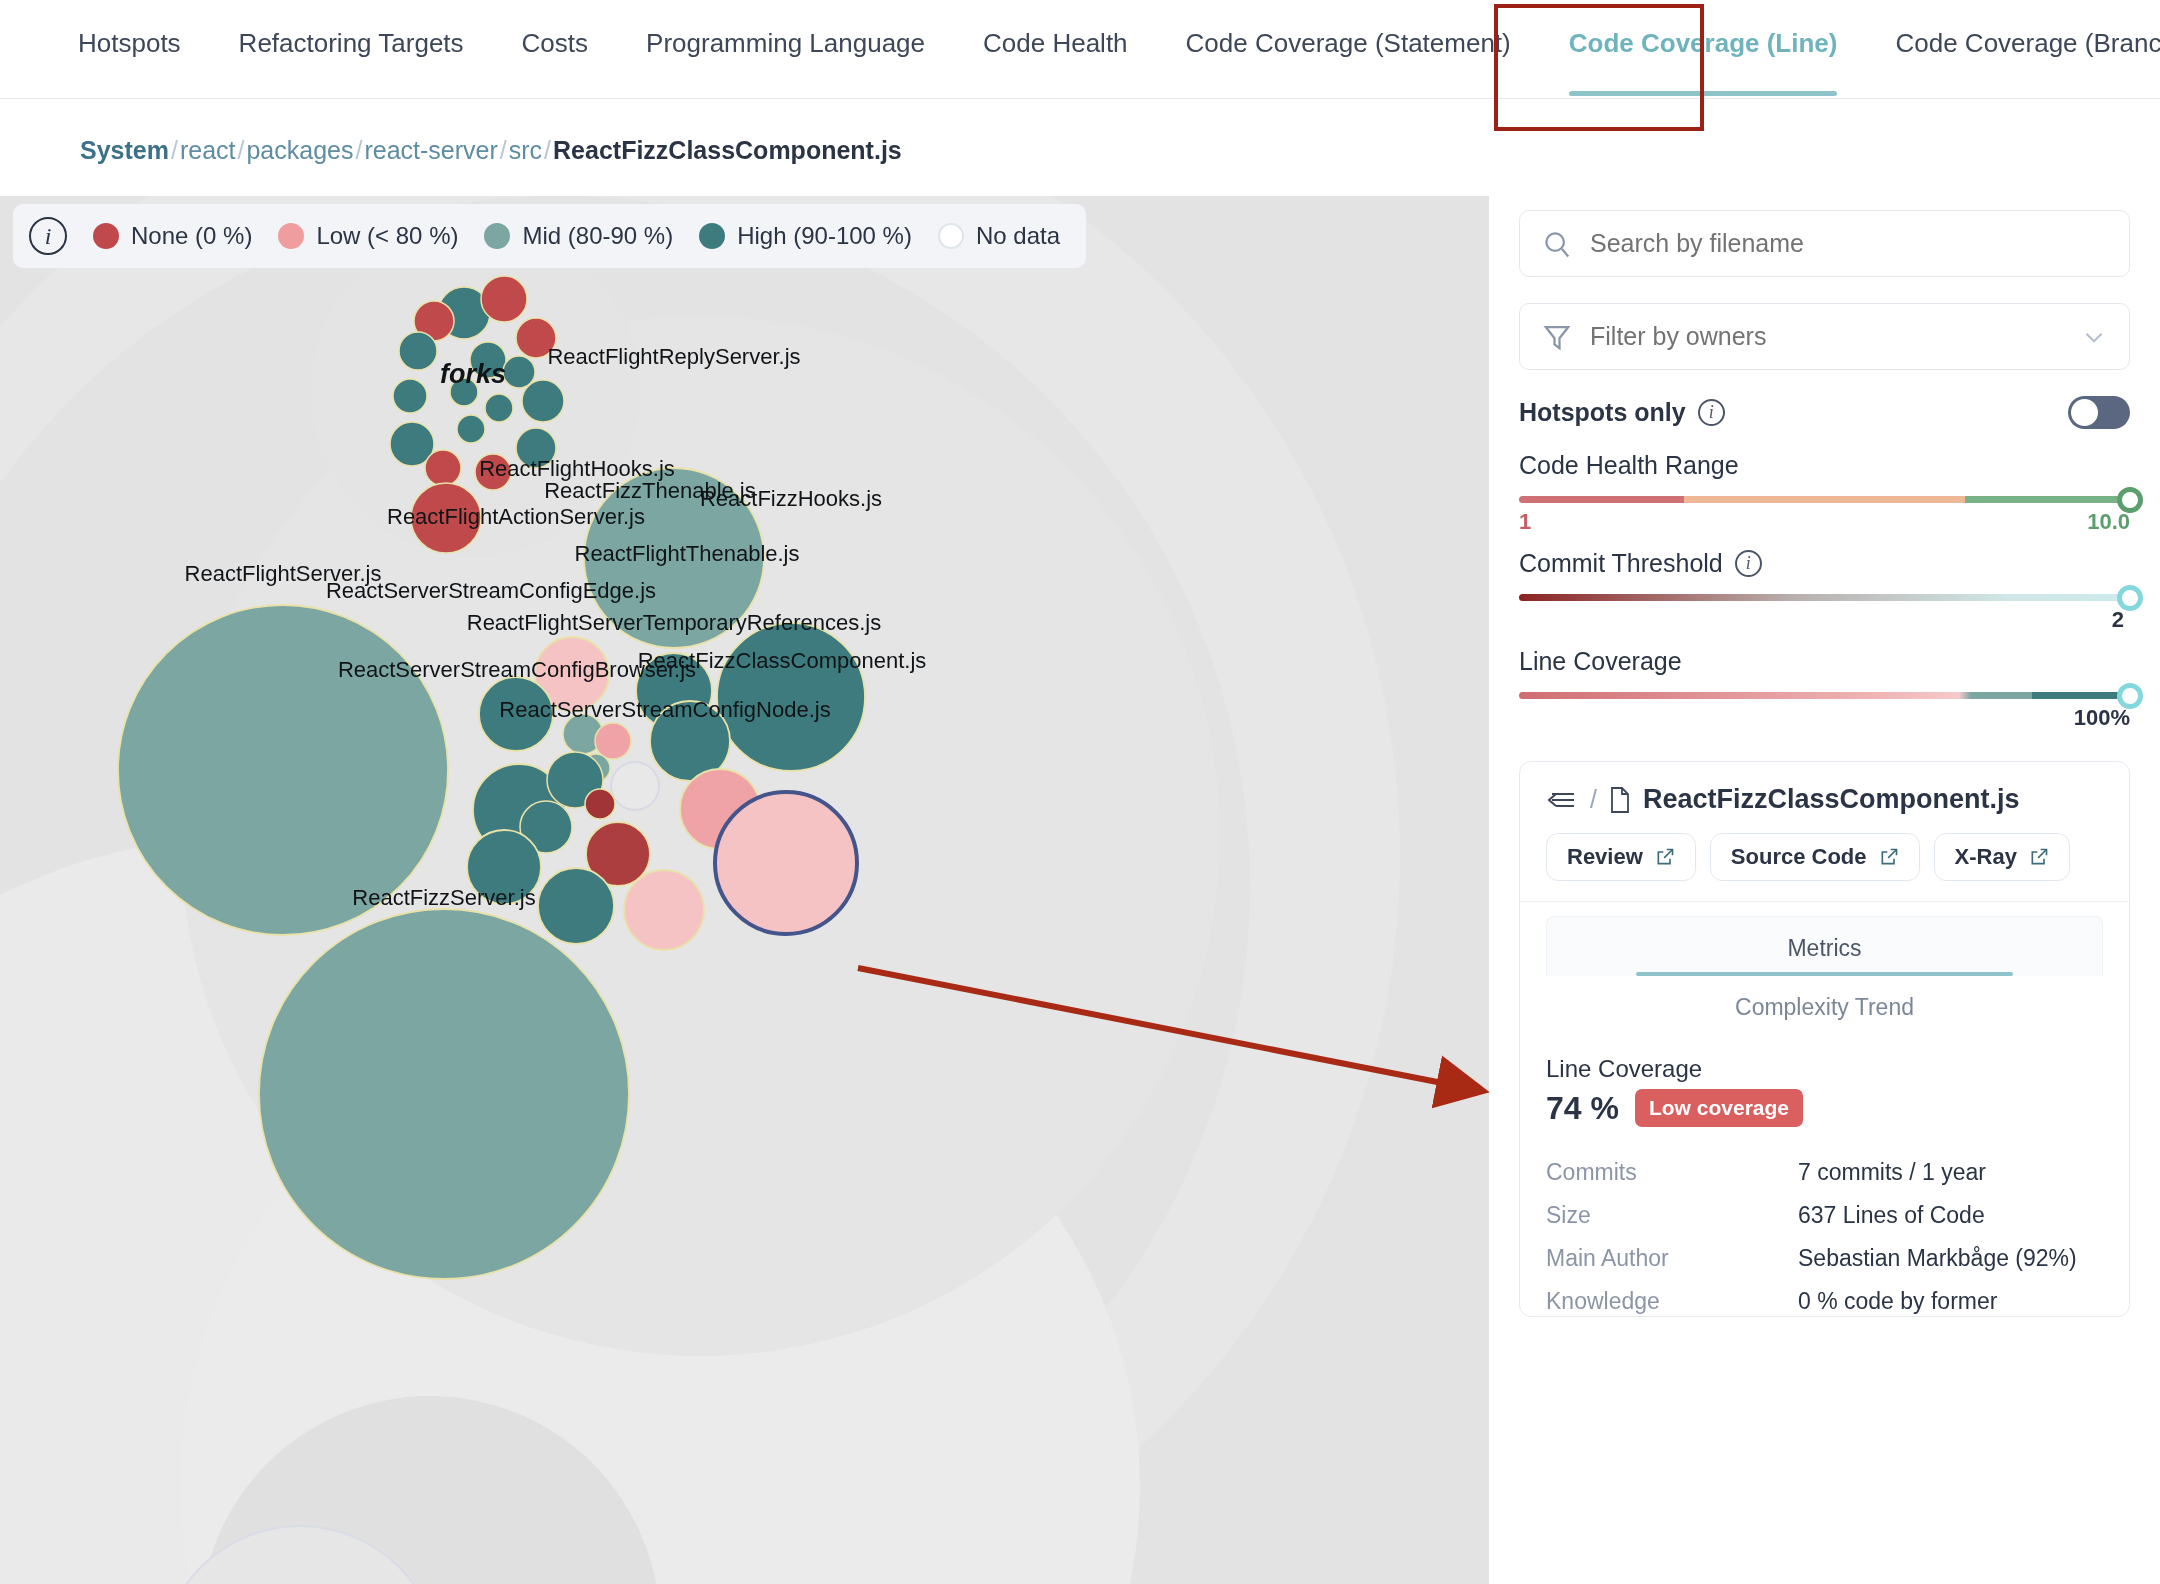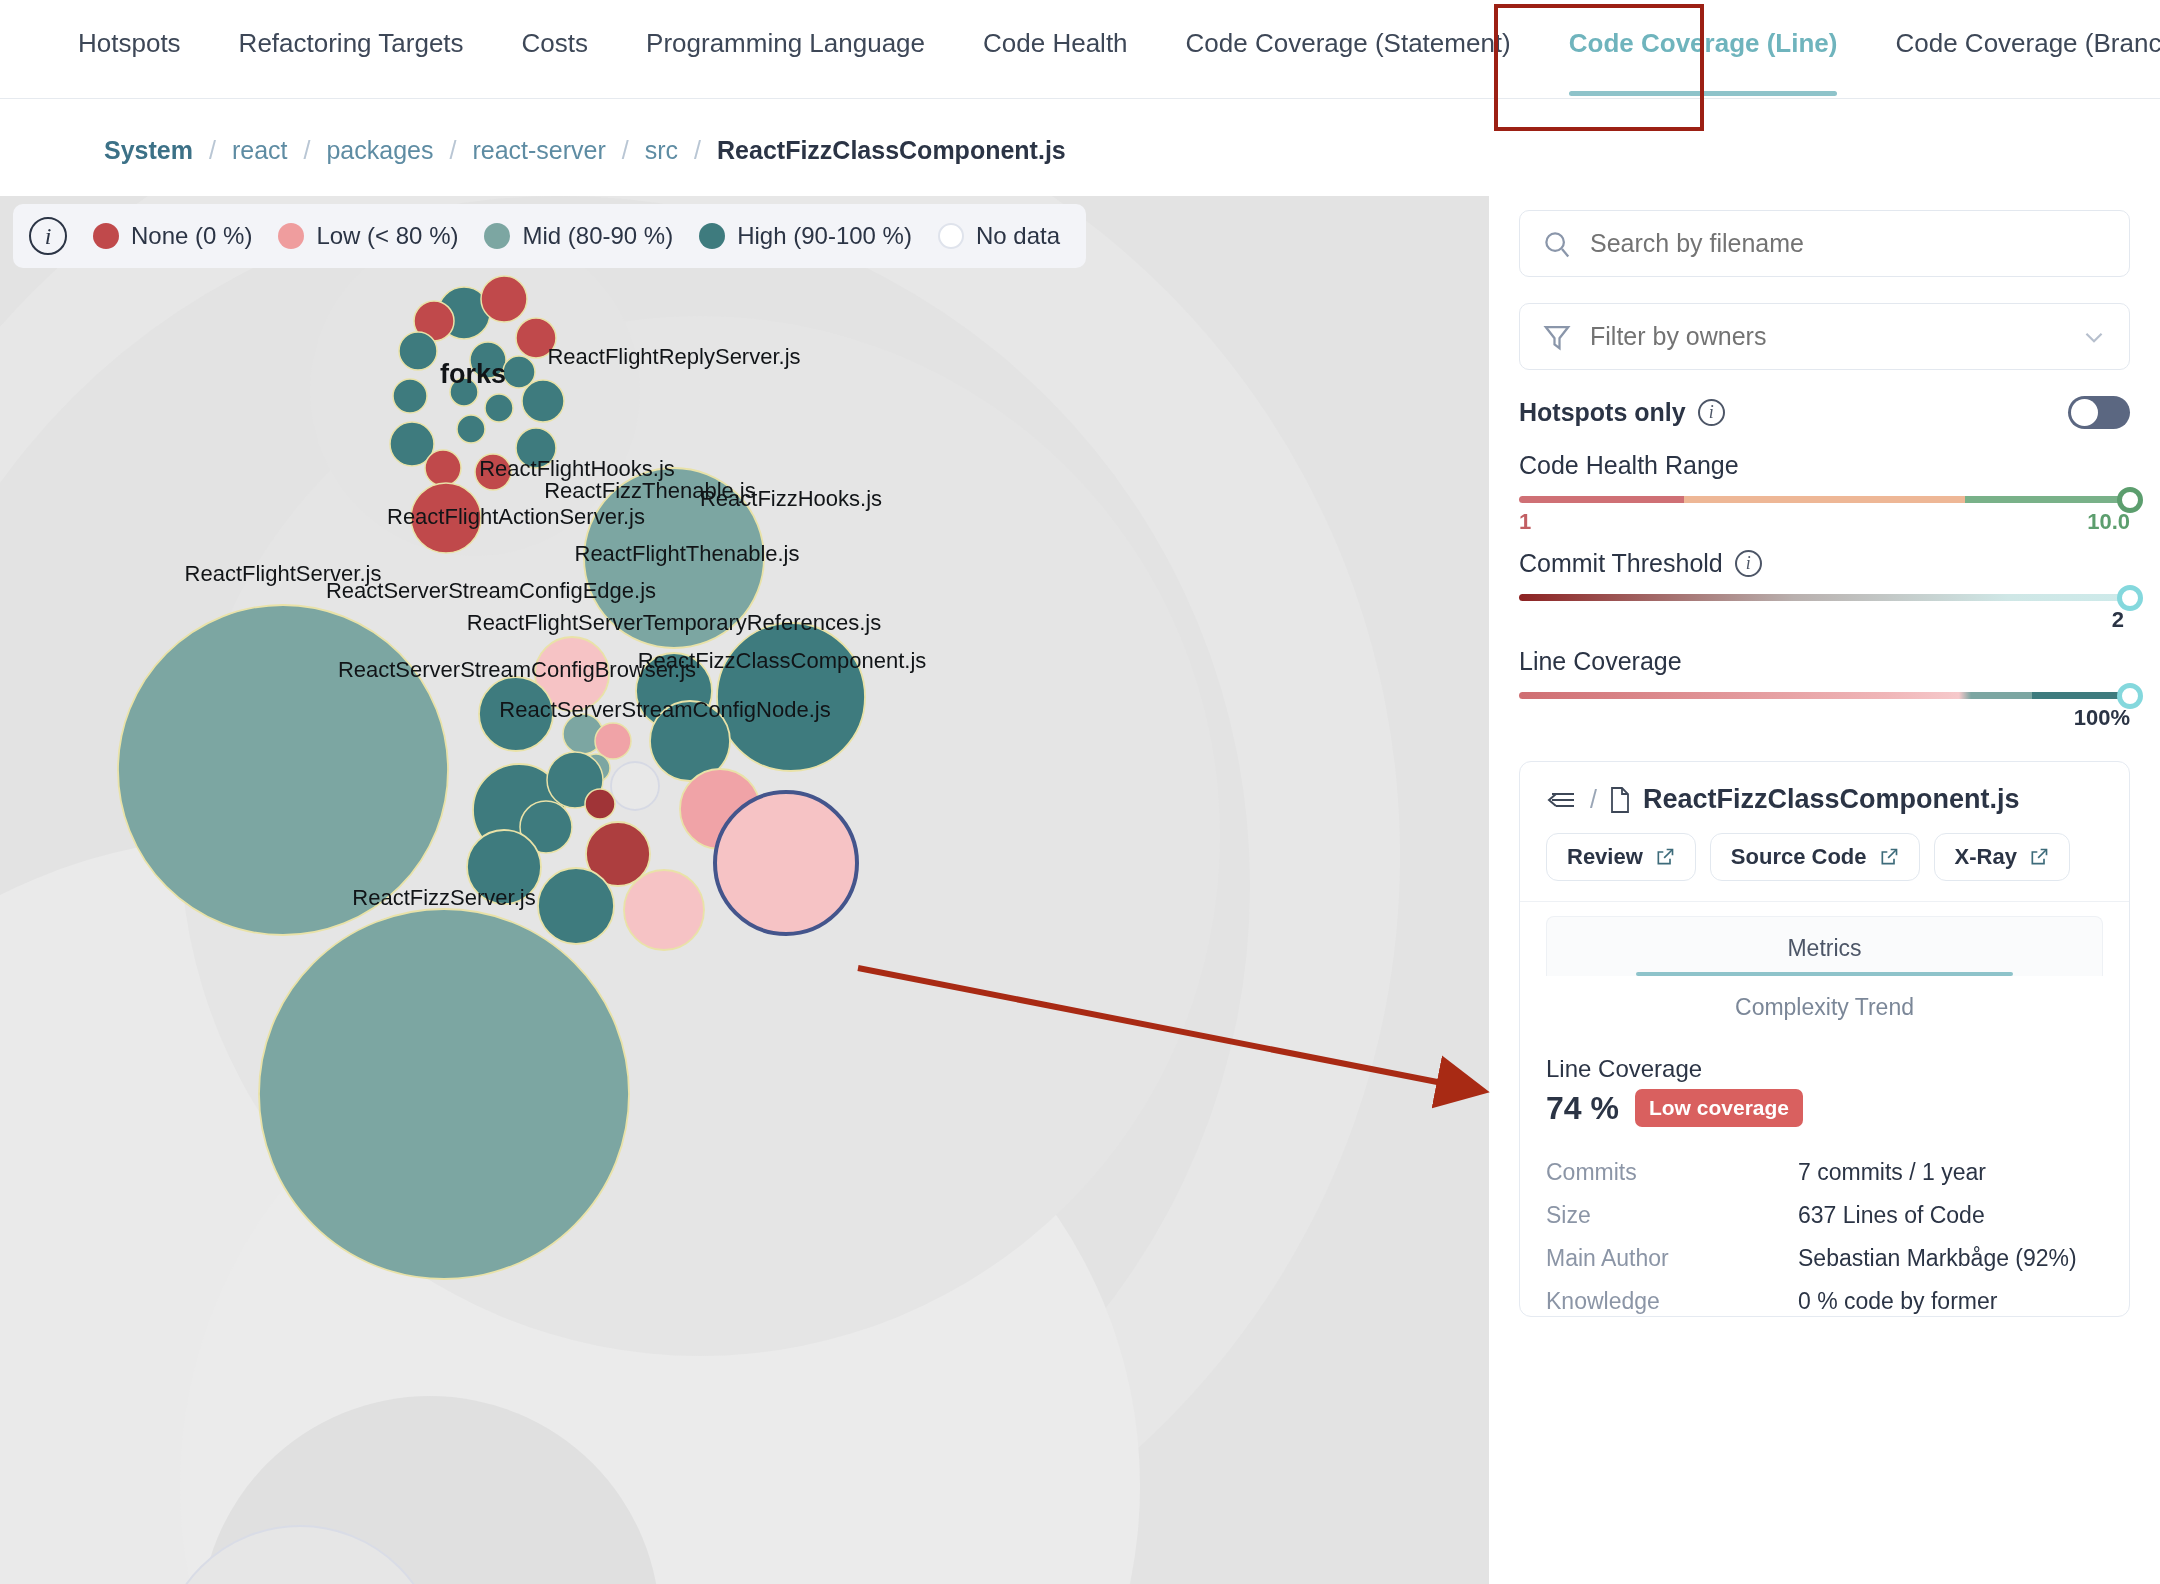--- a/index.html
+++ b/index.html
@@ -41,23 +41,22 @@
     width: 210px; height: 127px;
     border: 4px solid #9c2014;
     pointer-events: none;
     z-index: 40;
   }
 
   
   .breadcrumb {
     position: absolute; left: 80px; top: 136px;
     font-size: 25px; color: #7f93ab;
-    display: flex; align-items: baseline; gap: 16px;
+    display: flex; align-items: baseline; gap: 2px;
     white-space: nowrap;
-    margin-left: 24px;
   }
   .crumb { color: #5e8ca3; cursor: pointer; }
   .crumb.first { color: #3c7187; font-weight: 700; }
   .crumb.current { color: #2b3445; font-weight: 700; cursor: default; }
   .sep { color: #b9c6d4; }
 
   
   .chart-panel {
     position: absolute; left: 0; top: 196px;
     width: 1489px; height: 1388px;
@@ -89,21 +88,21 @@
   .legend-label { font-size: 24px; color: #2b3445; white-space: nowrap; }
 
   .bubble-label {
     position: absolute;
     font-size: 22px; color: #111417;
     white-space: nowrap;
     transform: translate(-50%, -50%);
     pointer-events: none;
   }
   .bubble-label.forks {
-    font-weight: 700; font-size: 27px;
+    font-style: italic; font-weight: 700; font-size: 27px;
   }
 
   
   .arrow-svg { position: absolute; left: 0; top: 0; z-index: 35; pointer-events: none; }
 
   
   .side {
     position: absolute; left: 1489px; top: 196px;
     width: 671px; height: 1388px;
     background: #ffffff;

